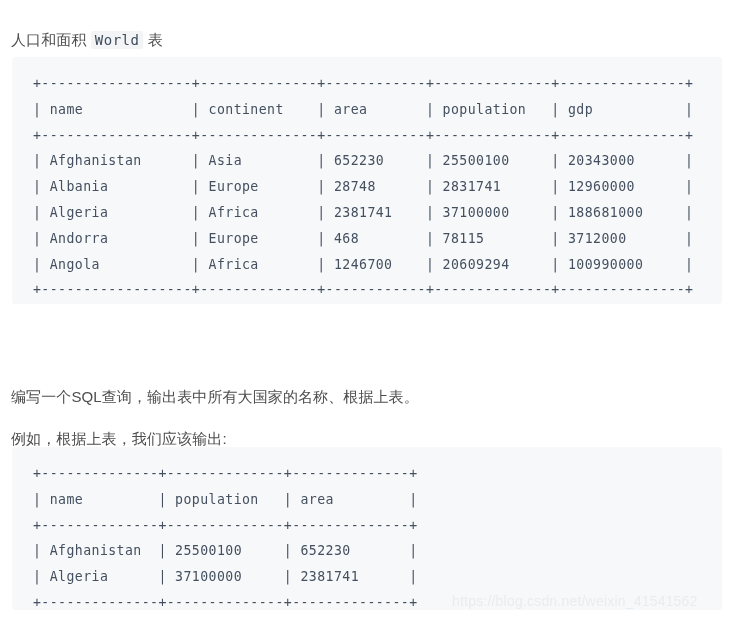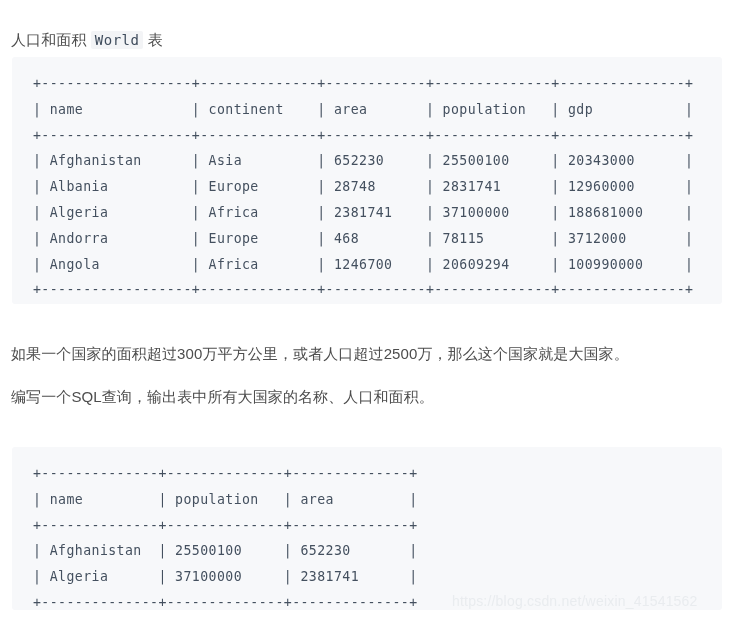--- a/index.html
+++ b/index.html
@@ -113,24 +113,24 @@
 | name             | continent    | area       | population   | gdp           |
 +------------------+--------------+------------+--------------+---------------+
 | Afghanistan      | Asia         | 652230     | 25500100     | 20343000      |
 | Albania          | Europe       | 28748      | 2831741      | 12960000      |
 | Algeria          | Africa       | 2381741    | 37100000     | 188681000     |
 | Andorra          | Europe       | 468        | 78115        | 3712000       |
 | Angola           | Africa       | 1246700    | 20609294     | 100990000     |
 +------------------+--------------+------------+--------------+---------------+</pre>
   </div>
 
-  <p class="para para-2">如果一个国家的面积超过300万平方公里，或者人口超过2500万，那么这个国家就是大国家。</p>
 
-  <p class="para para-3">编写一个SQL查询，输出表中所有大国家的名称、人口和面积。</p>
+  <p class="para para-3">编写一个SQL查询，输出表中所有大国家的名称、根据上表。</p>
 
+  <p class="para para-4">例如，根据上表，我们应该输出:</p>
 
   <div class="codeblock" id="codeblock-output">
     <pre>+--------------+--------------+--------------+
 | name         | population   | area         |
 +--------------+--------------+--------------+
 | Afghanistan  | 25500100     | 652230       |
 | Algeria      | 37100000     | 2381741      |
 +--------------+--------------+--------------+</pre>
   </div>
 

